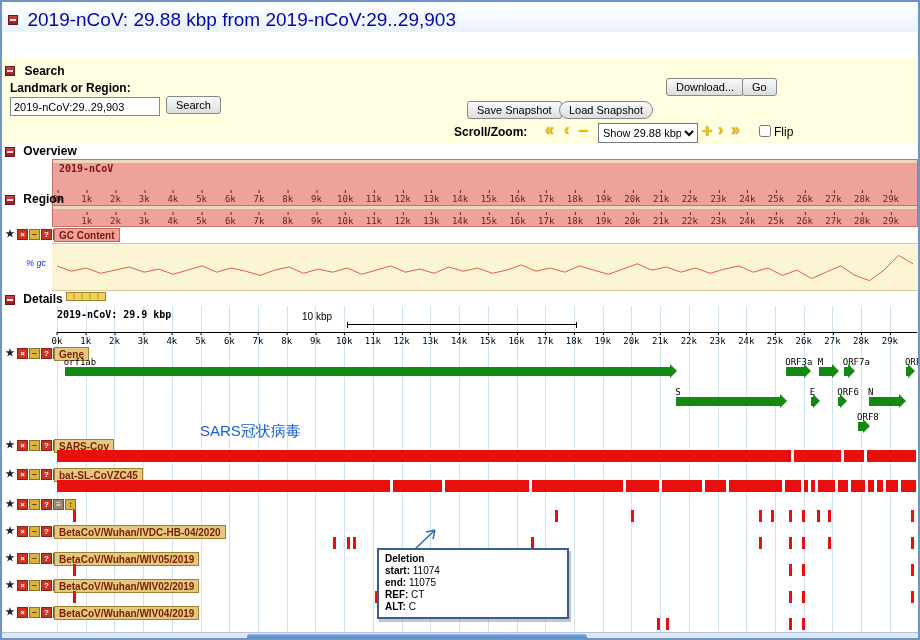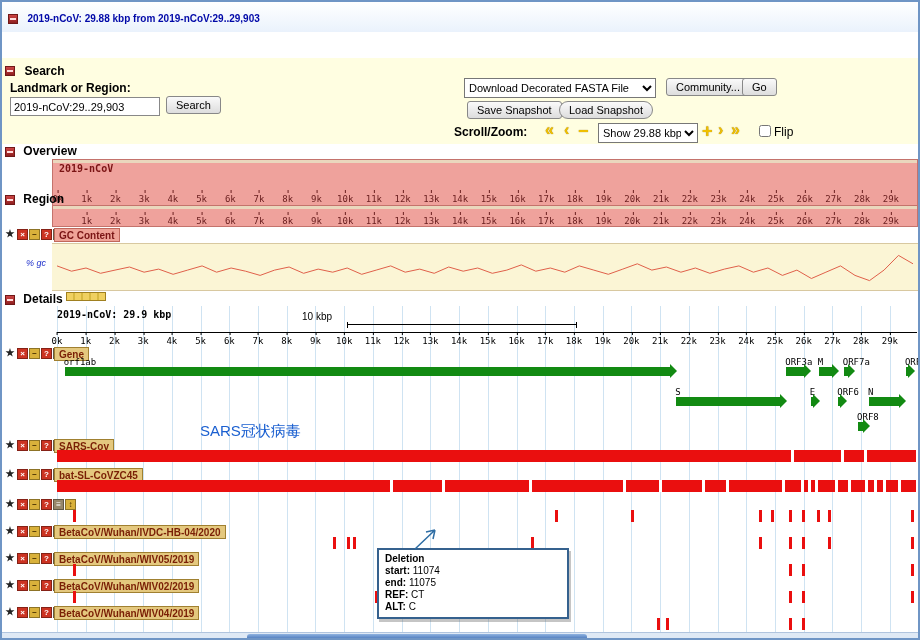--- a/index.html
+++ b/index.html
@@ -3,21 +3,21 @@
 <meta charset="utf-8">
 <style>
   *{margin:0;padding:0;box-sizing:border-box;}
   body{font-family:"Liberation Sans",sans-serif;background:#fff;}
   .window{position:relative;width:920px;height:640px;border:2px solid #6f95c5;background:#fff;overflow:hidden;}
 
   .secicon{display:inline-block;width:10px;height:10px;background:linear-gradient(#c44,#902020);border:1px solid #701818;vertical-align:middle;margin-right:5px;position:relative;}
   .secicon::after{content:"";position:absolute;left:1px;right:1px;top:3px;height:2px;background:#ffdddd;}
 
   .titlebar{position:absolute;left:0;top:0;width:100%;height:30px;background:linear-gradient(#ffffff,#eaf2fc);padding:7px 6px;}
-  .title{font-size:10px;font-weight:bold;color:#0008a8;vertical-align:middle;margin-top:44px;}
+  .title{font-size:19px;font-weight:normal;color:#0008a8;vertical-align:middle;margin-top:44px;}
 
   .tabbar{position:absolute;left:0;top:30px;width:100%;height:26px;display:flex;align-items:flex-end;gap:18px;padding-left:4px;border-bottom:1px solid #a8a890;background:#fff;}
   .tab{font-size:12px;font-weight:bold;color:#0000cc;padding-bottom:6px;}
   .tab.active{color:#000;background:#fffee1;border:1px solid #999;border-bottom:none;padding:5px 10px 6px;position:relative;top:1px;}
 
   .searchpanel{position:absolute;left:0;top:56px;width:100%;height:86px;background:#fffee1;}
   .searchpanel .sechead{font-size:12px;font-weight:bold;color:#000;}
   .searchhead{position:absolute;left:3px;top:3px;}
   .landmark-label{position:absolute;left:8px;top:23px;font-size:12px;font-weight:bold;}
   .landmark-input{position:absolute;left:8px;top:39px;width:150px;height:19px;border:1px solid #888;font-size:11px;padding:1px 3px;background:#fff;}
@@ -109,24 +109,21 @@
 
 
   <div class="searchpanel">
     <div class="searchhead">
       <span class="secicon"></span>
       <span class="sechead">Search</span>
     </div>
     <div class="landmark-label">Landmark or Region:</div>
     <input class="landmark-input" value="2019-nCoV:29..29,903" style="">
     <button class="btn search-btn">Search</button>
-    <select class="sel dl-select">
-      <option>Download Decorated FASTA File</option>
-    </select>
-    <button class="btn cfg-btn">Community...</button>
+    <button class="btn cfg-btn">Download...</button>
     <button class="btn go-btn">Go</button>
     <button class="btn save-snap-btn">Save Snapshot</button>
     <button class="btn load-snap-btn">Load Snapshot</button>
     <span class="sz-label">Scroll/Zoom:</span>
     <span class="zy z1">«</span>
     <span class="zy z2">‹</span>
     <span class="zy z3">−</span>
     <select class="sel zoom-select">
       <option>Show 29.88 kbp</option>
     </select>

